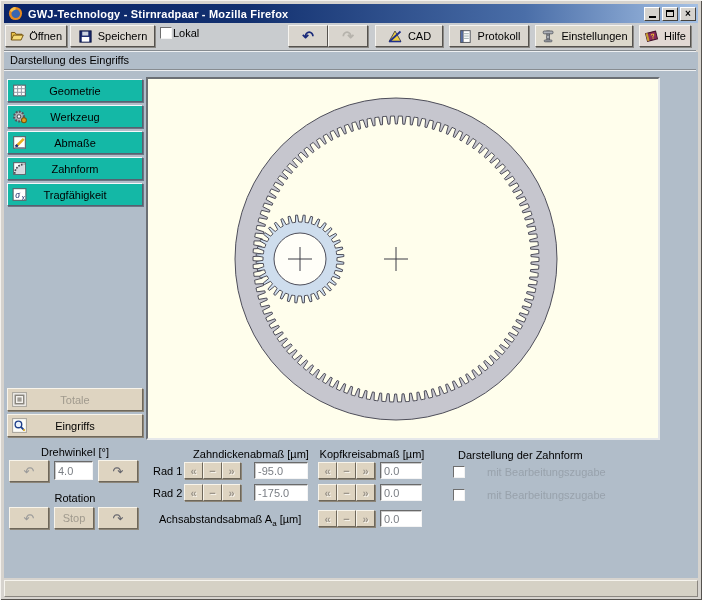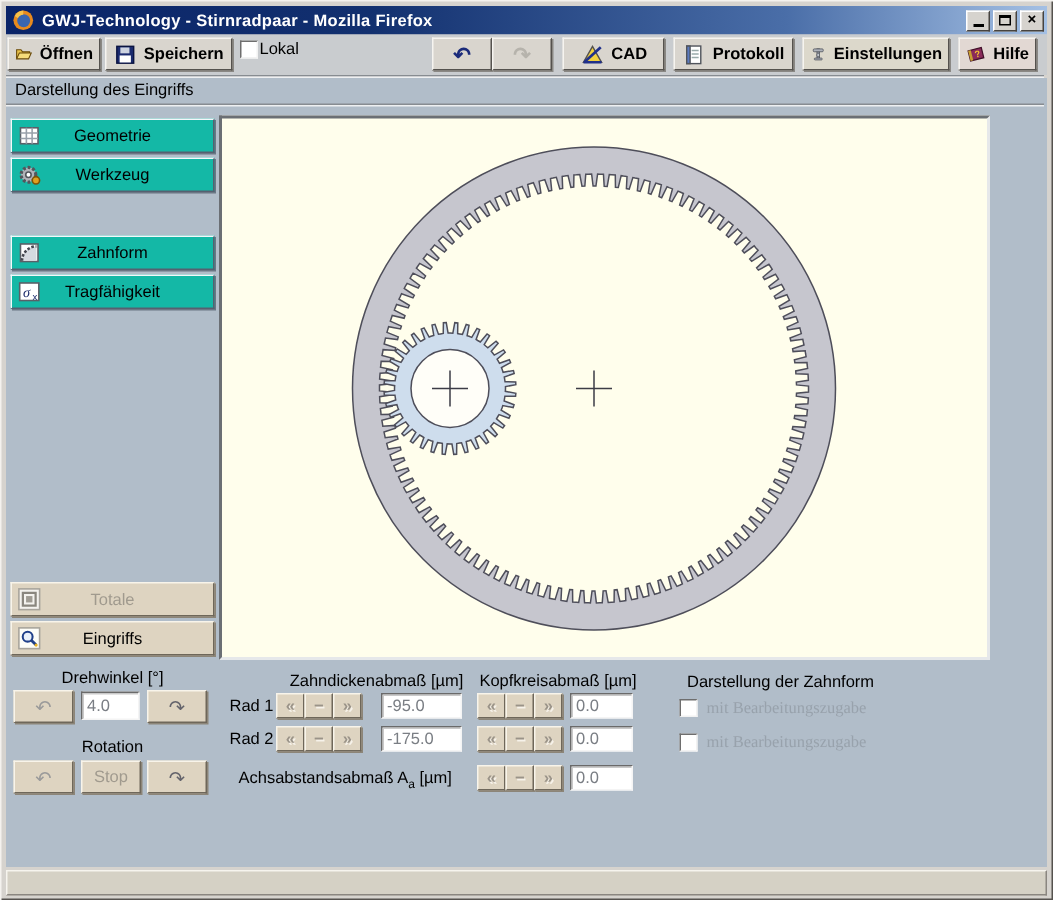--- a/index.html
+++ b/index.html
@@ -33,21 +33,21 @@
     background:#c9cccf;
   }
   .tbtn{
     position:absolute;top:2px;height:22px;
     background:#d9d5ce;
     border:1px solid;border-color:#f6f4f0 #55524e #55524e #f6f4f0;
     box-shadow:1px 1px 0 #8a8884;
     display:flex;align-items:center;justify-content:center;gap:5px;
     padding:0 4px;cursor:default;
   }
-  .tbtn .lbl{white-space:nowrap;font-weight:bold;}
+  .tbtn .lbl{white-space:nowrap;}
   .tbtn.tint-settings{background:#dcd8cb;}
   .tbtn.tint-help{background:#e2d8d3;}
   .flat-glyph{font-size:14px;line-height:1;}
   .undo-glyph{color:#1a2a7a;font-weight:bold;}
   .redo-glyph{color:#b6b3ac;font-weight:bold;}
   .cb-box{
     width:12px;height:12px;background:#fff;
     border:1px solid;border-color:#6e6e6e #f2f2f2 #f2f2f2 #6e6e6e;
     display:inline-block;flex:none;
   }
@@ -103,21 +103,21 @@
   .row-label{position:absolute;white-space:nowrap;}
   .stepper{position:absolute;display:flex;}
   .step-btn{
     width:19px;height:17px;flex:none;
     font-size:11px;font-weight:bold;color:#9a9388;
     text-shadow:1px 1px 0 #f6f2ea;
   }
   .val-field{height:17px;}
   
   .zf-title{position:absolute;white-space:nowrap;}
-  .zf-cb{position:absolute;display:flex;align-items:flex-end;gap:6px;color:#98a2ac;font-family:Liberation Serif, serif;}
+  .zf-cb{position:absolute;display:flex;align-items:flex-end;gap:22px;color:#98a2ac;}
   
   .statusbar{
     position:absolute;left:4px;right:4px;bottom:3px;height:17px;
     background:#d5d1c5;
     border:1px solid;border-color:#f6f4ee #8a8680 #8a8680 #f6f4ee;
   }
   sub{font-size:8px;}
 </style>
 </head>
 <body>
@@ -225,20 +225,29 @@
       <span>Geometrie</span>
     </div>
     <div class="side-btn" style="top:53px;">
       <svg class="icon-box" viewBox="0 0 16 16">
         <circle cx="7.5" cy="8" r="4.6" fill="#b0b2b8" stroke="#54565c" stroke-width="2" stroke-dasharray="1.8 1.2"></circle>
         <circle cx="7.5" cy="8" r="1.7" fill="#fff" stroke="#54565c"></circle>
         <circle cx="12.2" cy="11.5" r="2.3" fill="#e0a020" stroke="#7a5408"></circle>
       </svg>
       <span>Werkzeug</span>
     </div>
+    <div class="side-btn" style="top:79px;">
+      <svg class="icon-box" viewBox="0 0 16 16">
+        <rect x="2.5" y="2.5" width="11" height="11" fill="#fff" stroke="#5a6068"></rect>
+        <line x1="4.5" y1="12" x2="12" y2="4.5" stroke="#e8b020" stroke-width="2.4"></line>
+        <line x1="4.5" y1="12" x2="6.2" y2="10.3" stroke="#20308a" stroke-width="2.4"></line>
+        <line x1="3.5" y1="13" x2="13" y2="13" stroke="#8890a0" stroke-width="1.4"></line>
+      </svg>
+      <span>Abmaße</span>
+    </div>
     <div class="side-btn" style="top:105px;">
       <svg class="icon-box" viewBox="0 0 16 16">
         <rect x="2.5" y="2.5" width="11" height="11" fill="#fff" stroke="#5a6068"></rect>
         <path d="M3.5 13 A9 9 0 0 1 12.5 4 L12.5 13 Z" fill="#d6dae0"></path>
         <path d="M3.5 13 A9 9 0 0 1 12.5 4" fill="none" stroke="#44464e" stroke-width="1.6" stroke-dasharray="1.6 1.1"></path>
       </svg>
       <span>Zahnform</span>
     </div>
     <div class="side-btn" style="top:131px;">
       <svg class="icon-box" viewBox="0 0 16 16">

